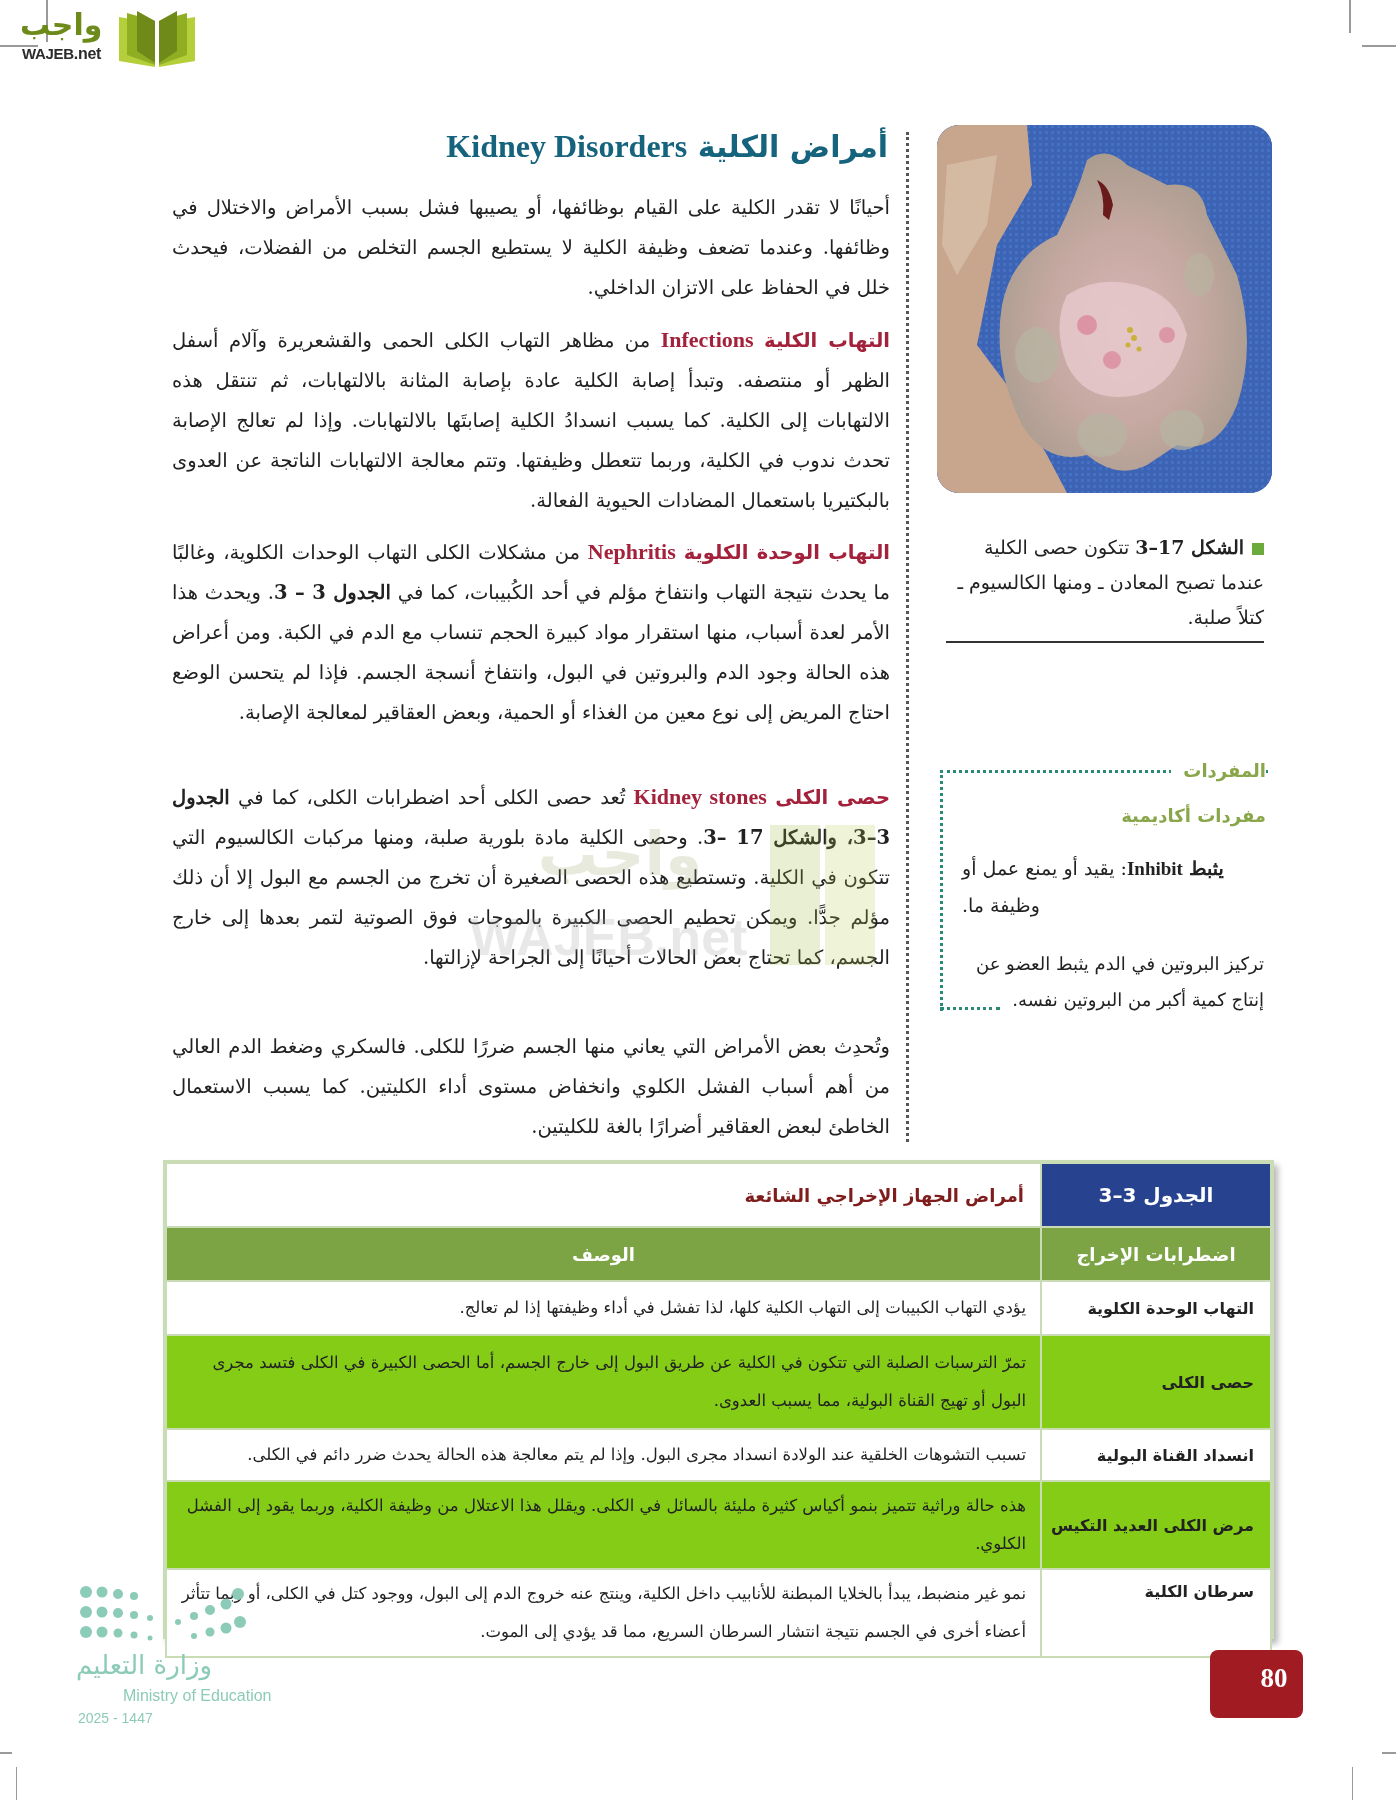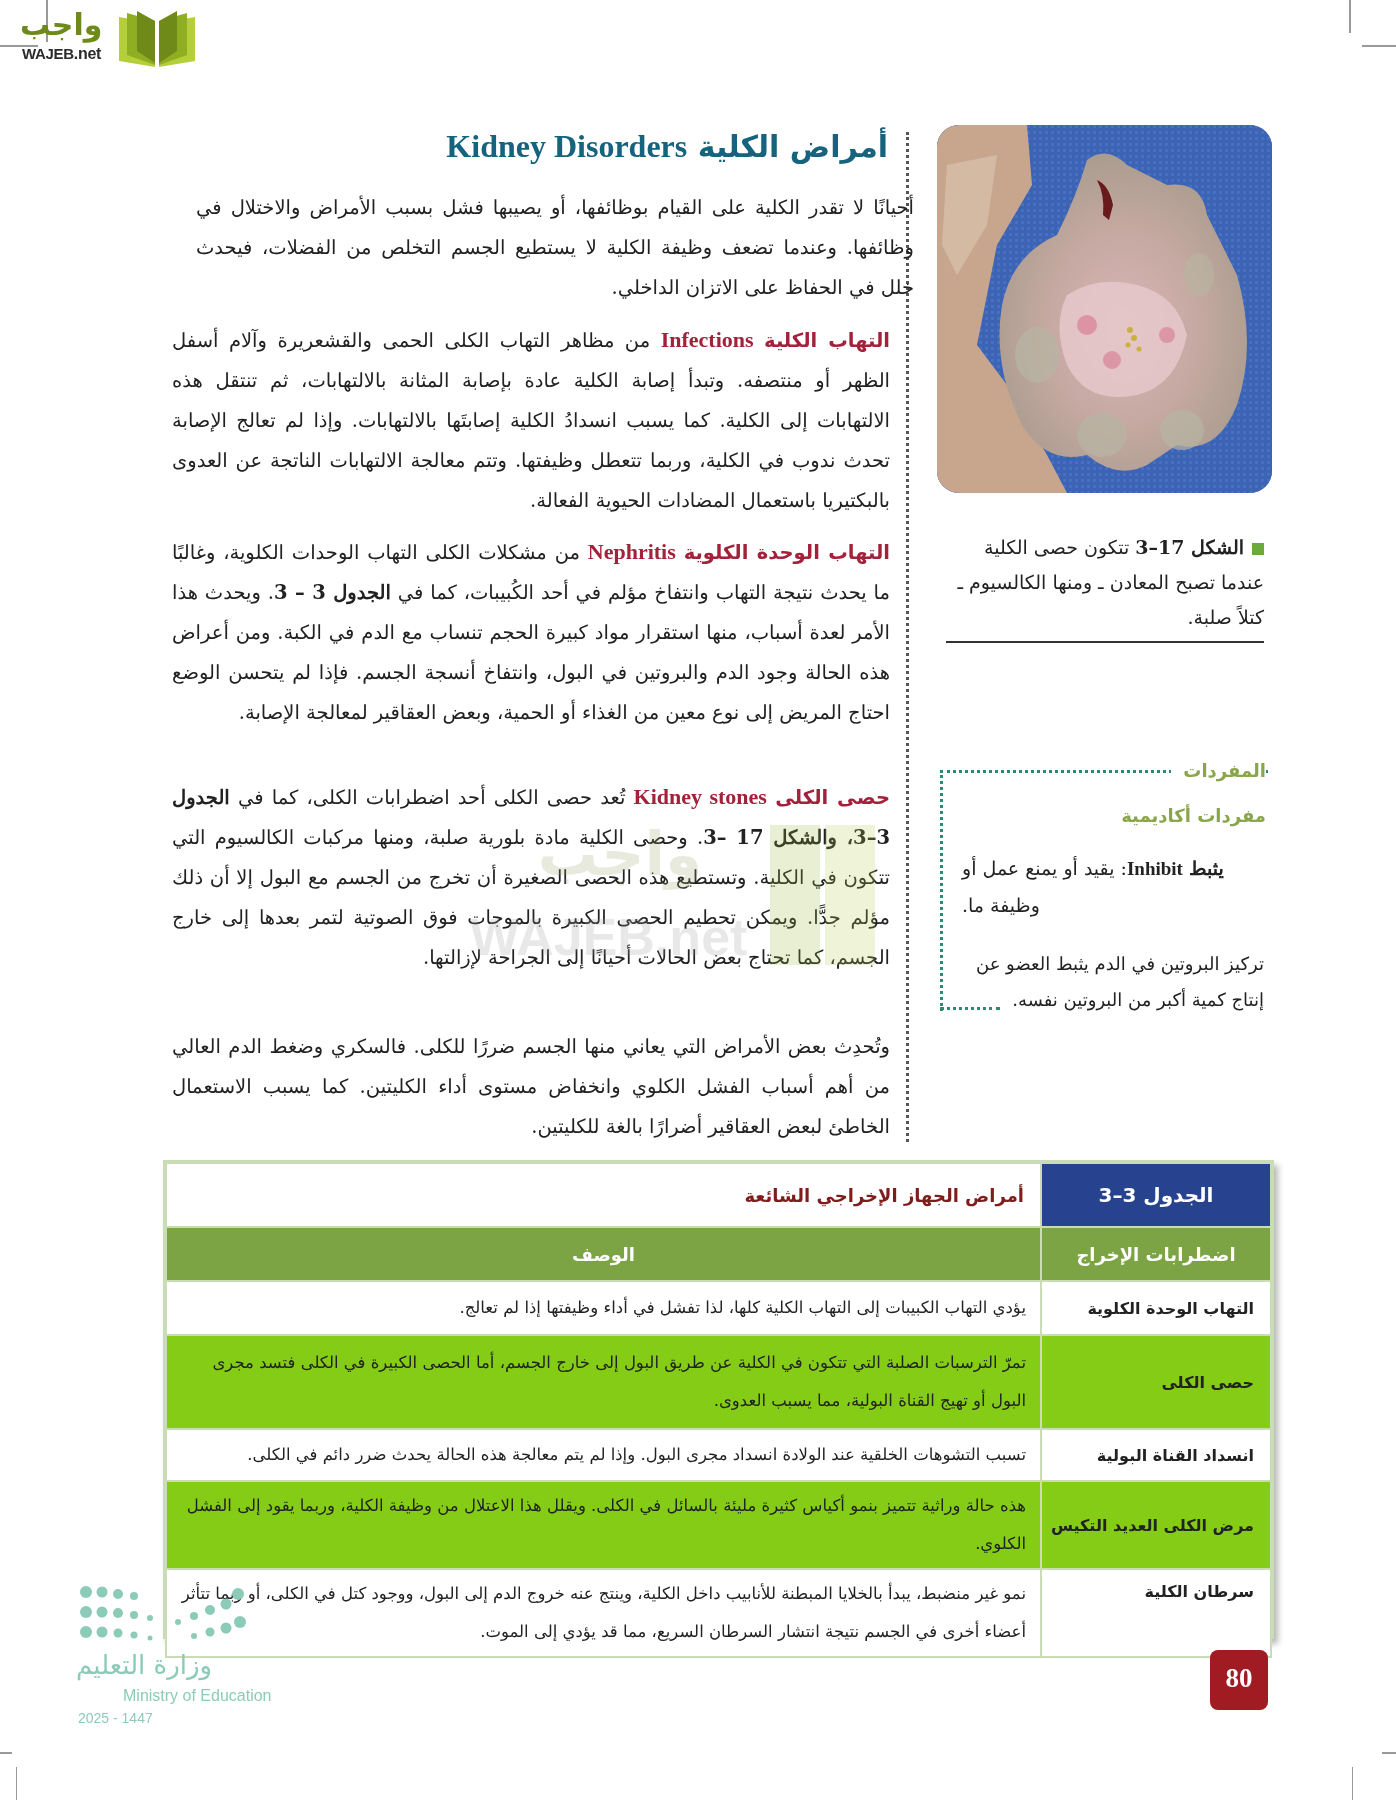--- a/index.html
+++ b/index.html
@@ -64,22 +64,22 @@
   .t-title { color:#7f1d1d; font-weight:bold; font-size:18px; padding-right:16px; text-align:right; }
   .t-h { background:#7ca444; color:#fff; font-weight:bold; font-size:18px; height:50px; }
   .t-h1 { text-align:center; }
   .t-h2 { text-align:center; }
   .t-name { font-weight:bold; font-size:16px; padding-right:16px; text-align:right; width:210px; }
   .t-desc { font-family:"DejaVu Serif", serif; font-size:16.5px; line-height:38px; padding:4px 14px; text-align:right; }
   .row-w td { background:#ffffff; }
   .row-g td { background:#84cc16; }
 
   
-  .pgnum { left:1210px; top:1650px; width:58px; height:60px; background:#a11b22; border-radius:8px; color:#fff;
-    font-family:"Liberation Serif", serif; font-weight:bold; font-size:27px; text-align:center; line-height:56px; }
+  .pgnum { left:1210px; top:1650px; width:58px; height:68px; background:#a11b22; border-radius:8px; color:#fff;
+    font-family:"Liberation Serif", serif; font-weight:bold; font-size:27px; text-align:center; line-height:56px;padding-left:35px; }
 
   
   .min-dots { left:78px; top:1582px; width:170px; height:62px; }
   .min-ar { left:76px; top:1650px; font-size:26px; color:#8ccbb8; font-family:"DejaVu Sans", sans-serif; direction:rtl; }
   .min-en { left:78px; top:1687px; font-size:16px; color:#8ccbb8; font-family:"Liberation Sans", sans-serif;margin-left:45px; }
   .min-yr { left:78px; top:1710px; font-size:14px; color:#8ccbb8; font-family:"Liberation Sans", sans-serif; }
 </style>
 </head>
 <body>
 
@@ -105,21 +105,21 @@
   </svg>
 </div>
 
 <div class="abs title">
   <span>أمراض الكلية</span>
   <span class="en">Kidney Disorders</span>
 </div>
 
 <div class="abs vdiv"></div>
 
-<div class="abs para rtl" style="top:188px;margin-left:24px;">أحيانًا لا تقدر الكلية على القيام بوظائفها، أو يصيبها فشل بسبب الأمراض والاختلال في وظائفها. وعندما تضعف وظيفة الكلية لا يستطيع الجسم التخلص من الفضلات، فيحدث خلل في الحفاظ على الاتزان الداخلي.</div>
+<div class="abs para rtl" style="top:188px;">أحيانًا لا تقدر الكلية على القيام بوظائفها، أو يصيبها فشل بسبب الأمراض والاختلال في وظائفها. وعندما تضعف وظيفة الكلية لا يستطيع الجسم التخلص من الفضلات، فيحدث خلل في الحفاظ على الاتزان الداخلي.</div>
 
 <div class="abs para rtl" style="top:320px;">
   <span class="term-ar">التهاب الكلية</span>
   <span class="term-en">Infections</span>
   <span>من مظاهر التهاب الكلى الحمى والقشعريرة وآلام أسفل الظهر أو منتصفه. وتبدأ إصابة الكلية عادة بإصابة المثانة بالالتهابات، ثم تنتقل هذه الالتهابات إلى الكلية. كما يسبب انسدادُ الكلية إصابتَها بالالتهابات. وإذا لم تعالج الإصابة تحدث ندوب في الكلية، وربما تتعطل وظيفتها. وتتم معالجة الالتهابات الناتجة عن العدوى بالبكتيريا باستعمال المضادات الحيوية الفعالة.</span>
 </div>
 
 <div class="abs para rtl" style="top:532px;">
   <span class="term-ar">التهاب الوحدة الكلوية</span>
   <span class="term-en">Nephritis</span>

